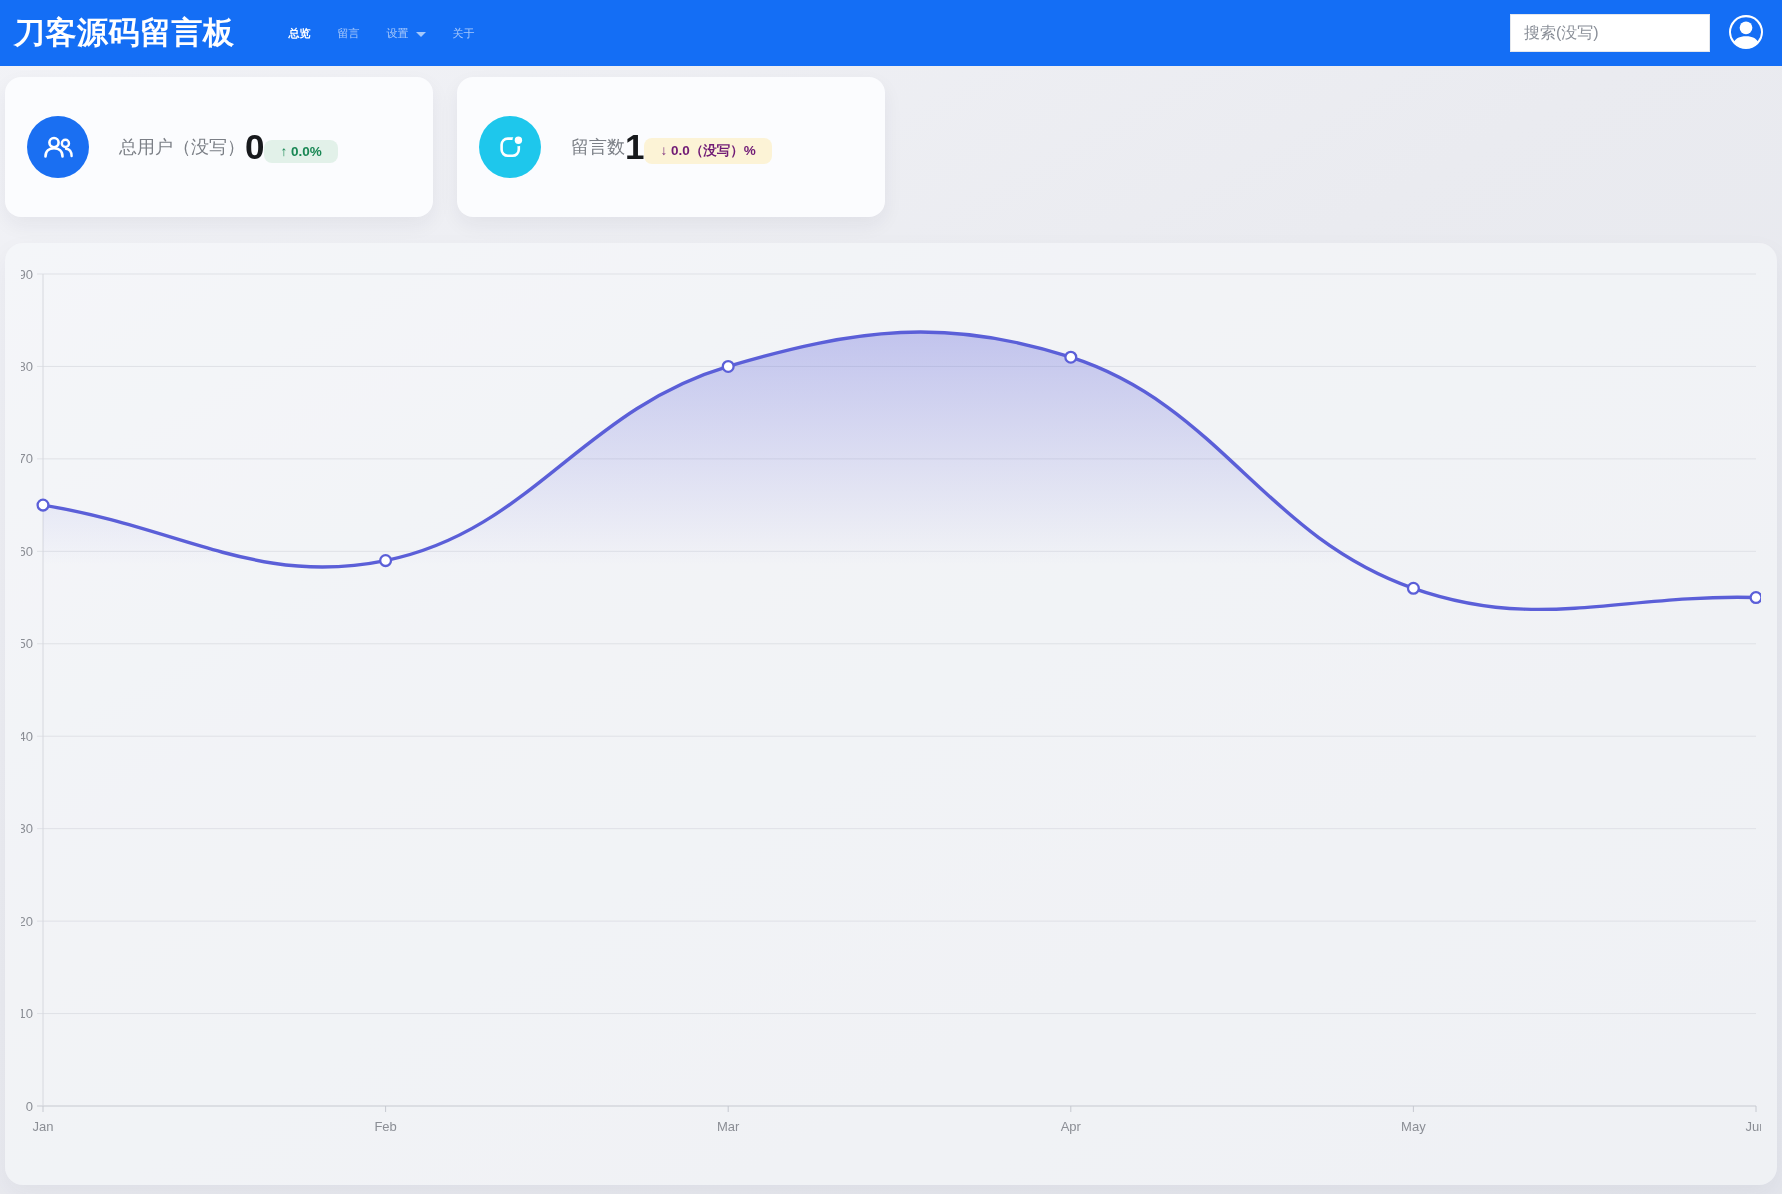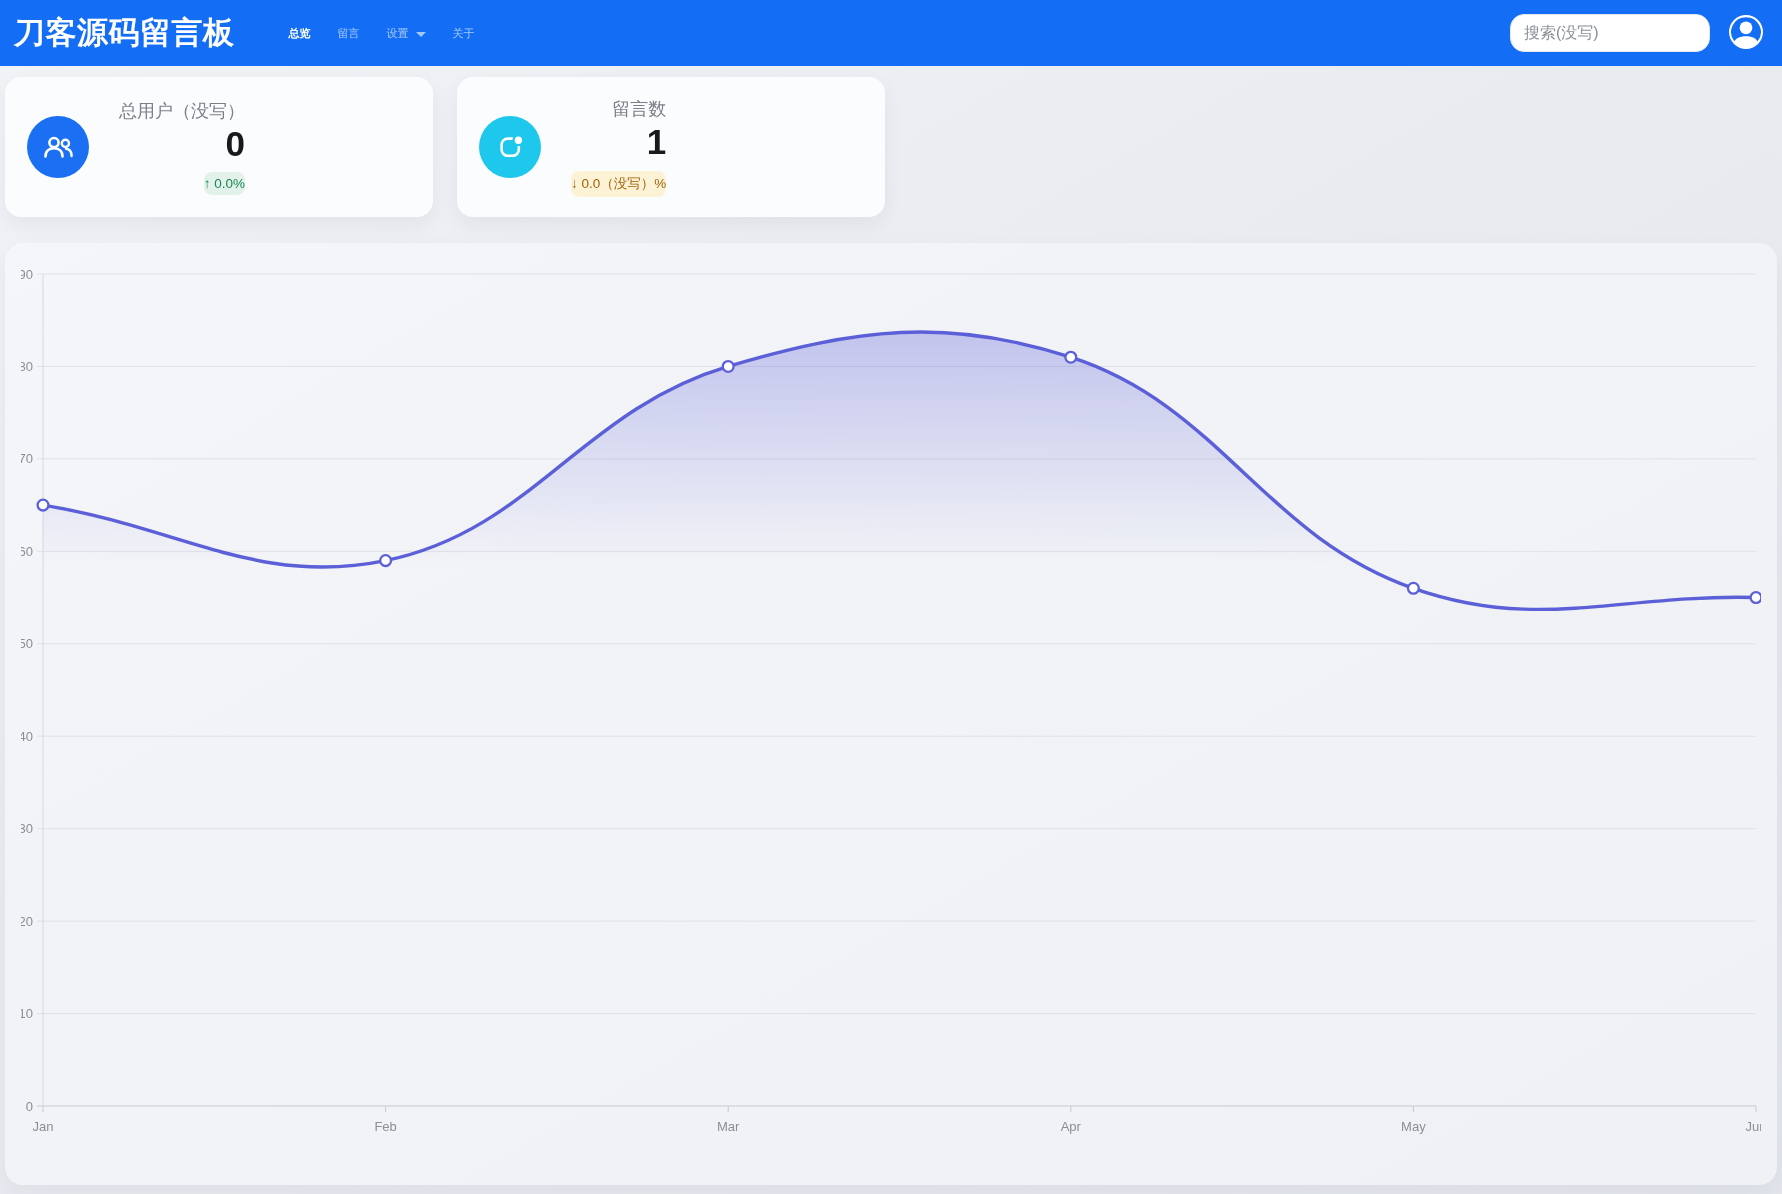--- a/index.html
+++ b/index.html
@@ -19,50 +19,50 @@
   .nav-links { display:flex; align-items:center; gap:27px; margin-left:54px; }
   .nav-link { font-size:11px; color:rgba(255,255,255,.62); text-decoration:none; cursor:pointer; display:flex; align-items:center; }
   .nav-link.active { color:#fff; font-weight:700; }
   .caret {
     display:inline-block; margin-left:7px; margin-top:2px;
     border-left:5px solid transparent; border-right:5px solid transparent;
     border-top:5px solid rgba(255,255,255,.62);
   }
   .nav-right { margin-left:auto; display:flex; align-items:center; gap:18px; }
   .search-input {
-    width:200px; height:38px; border:1px solid #e4e7ec; border-radius:14px;
+    width:200px; height:38px; border:1px solid #e4e7ec; border-radius:0;
     padding:0 13px; font-size:16px; color:#33363b; outline:none; background:#fff;
     font-family:inherit;
   }
   .search-input::placeholder { color:#8a8f98; }
   .avatar-btn { width:36px; height:36px; display:flex; align-items:center; justify-content:center; cursor:pointer; background:none; border:none; }
 
   
   .main { padding:0 5px; }
   .stats-row { display:flex; gap:24px; margin-top:11px; }
   .stat-card {
     width:428px; height:140px; background:#fbfcfe; border-radius:16px;
     box-shadow:0 8px 20px rgba(35,40,70,.06);
     display:flex; align-items:center; padding:0 22px;
   }
   .icon-circle {
     width:62px; height:62px; border-radius:50%; flex:0 0 62px;
     display:flex; align-items:center; justify-content:center; margin-right:30px;
   }
   .icon-circle.blue { background:#1a6ff2; }
   .icon-circle.cyan { background:#1ec7ec; }
-  .stat-body { display:flex; flex-direction:column; align-items:flex-end; }
+  .stat-body { display:flex; flex-direction:row; align-items:center; }
   .stat-title { font-size:18px; color:#7b7f86; margin-bottom:1px; }
   .stat-value { font-size:35px; font-weight:700; color:#17191c; line-height:1.15; }
   .badge {
-    margin-top:8px; font-size:13.5px; font-weight:400;
-    padding:4px 0; border-radius:8px; display:inline-block;
+    margin-top:8px; font-size:13.5px; font-weight:700;
+    padding:4px 16px; border-radius:8px; display:inline-block;
   }
   .badge.green { color:#198754; background:#e2f1e9; }
-  .badge.yellow { color:#a16207; background:#fcf3d6; }
+  .badge.yellow { color:#701a75; background:#fcf3d6; }
 
   
   .chart-card {
     margin-top:26px; height:942px; border-radius:18px;
     background:rgba(248,249,252,.55); box-shadow:0 10px 26px rgba(35,40,70,.05);
     padding:10px 16px 0;
   }
   .chart-title-row { display:flex; align-items:center; gap:10px; padding:8px 0 2px 10px; height:40px; }
   .chart-title { font-size:21px; color:#34373c; }
   .chart-svg { display:block; width:1740px; height:888px; }

